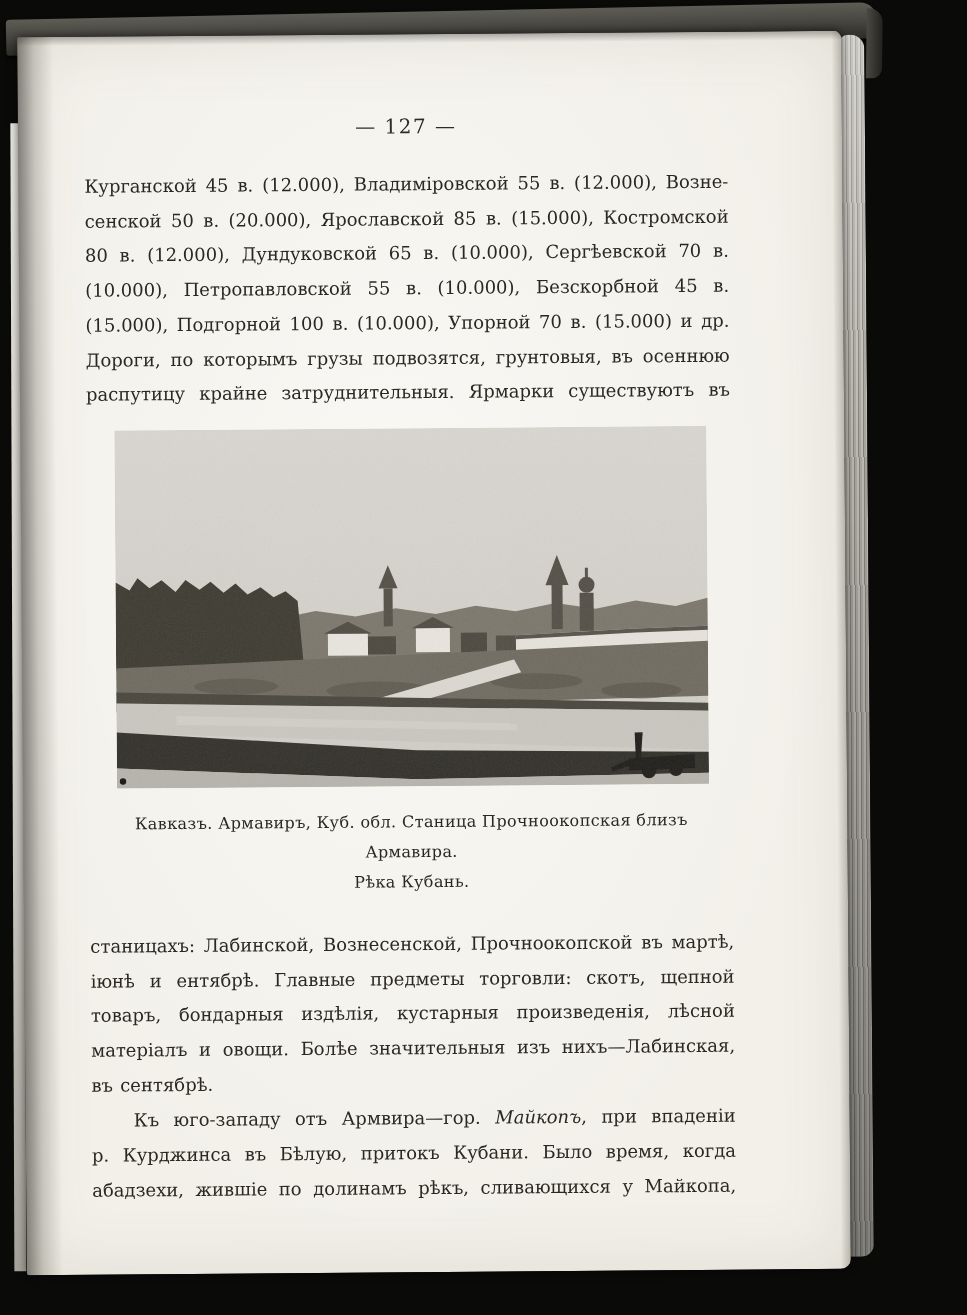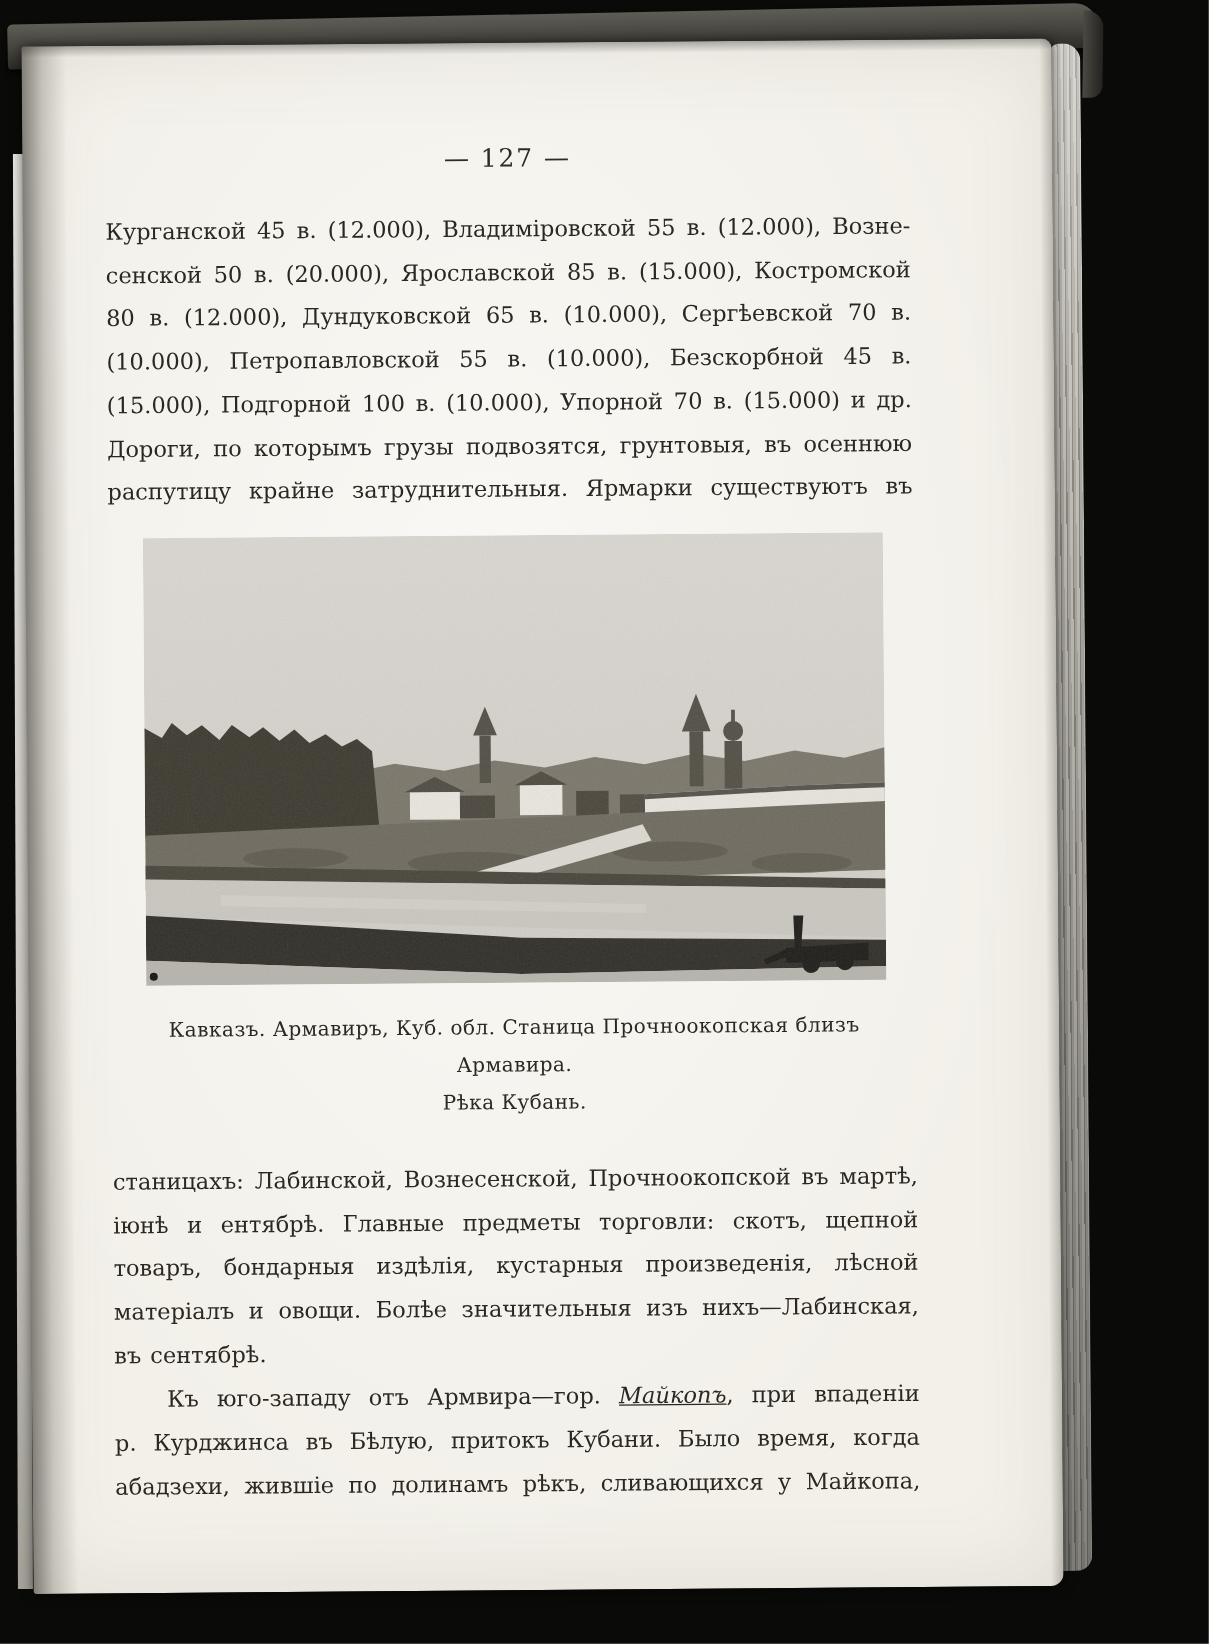--- a/index.html
+++ b/index.html
@@ -77,21 +77,21 @@
     text-align:center;color:#2e2b24;
   }
 
   .para{font-size:18px;line-height:34.7px;color:#2b2822;word-spacing:1.5px;}
   .jline{text-align:justify;text-align-last:justify;text-justify:inter-word;white-space:normal;}
   .lline{text-align:left;}
   .para1{margin-top:29px;}
   .para2{margin-top:30px;}
   .para3{margin-top:1px;}
   .indent{padding-left:42px;}
-  .it{font-style:italic;text-decoration:underline;}
+  .it{font-style:italic;}
 
   .photo-wrap{margin:18px 0 0 28px;width:592px;height:358px;}
   .photo-wrap svg{display:block;}
 
   .caption{
     margin-top:21px;text-align:center;
     font-size:16px;line-height:30px;color:#2b2822;letter-spacing:.4px;
   }
 </style>
 </head>

